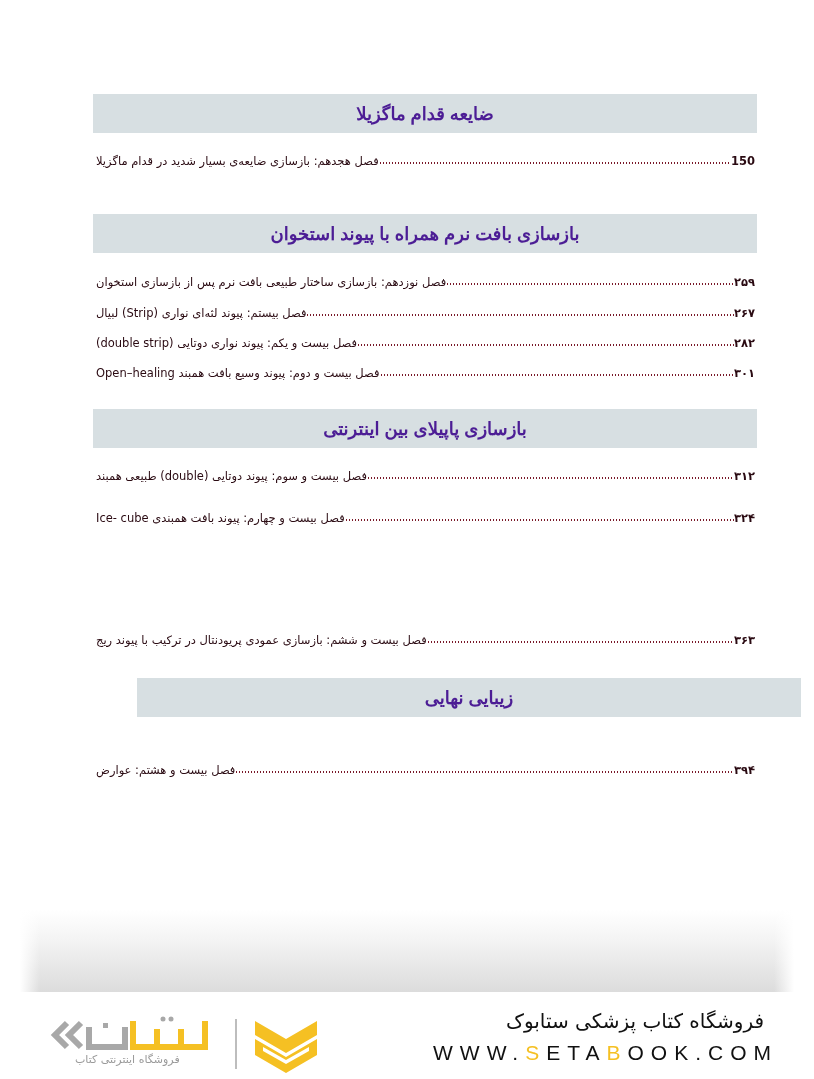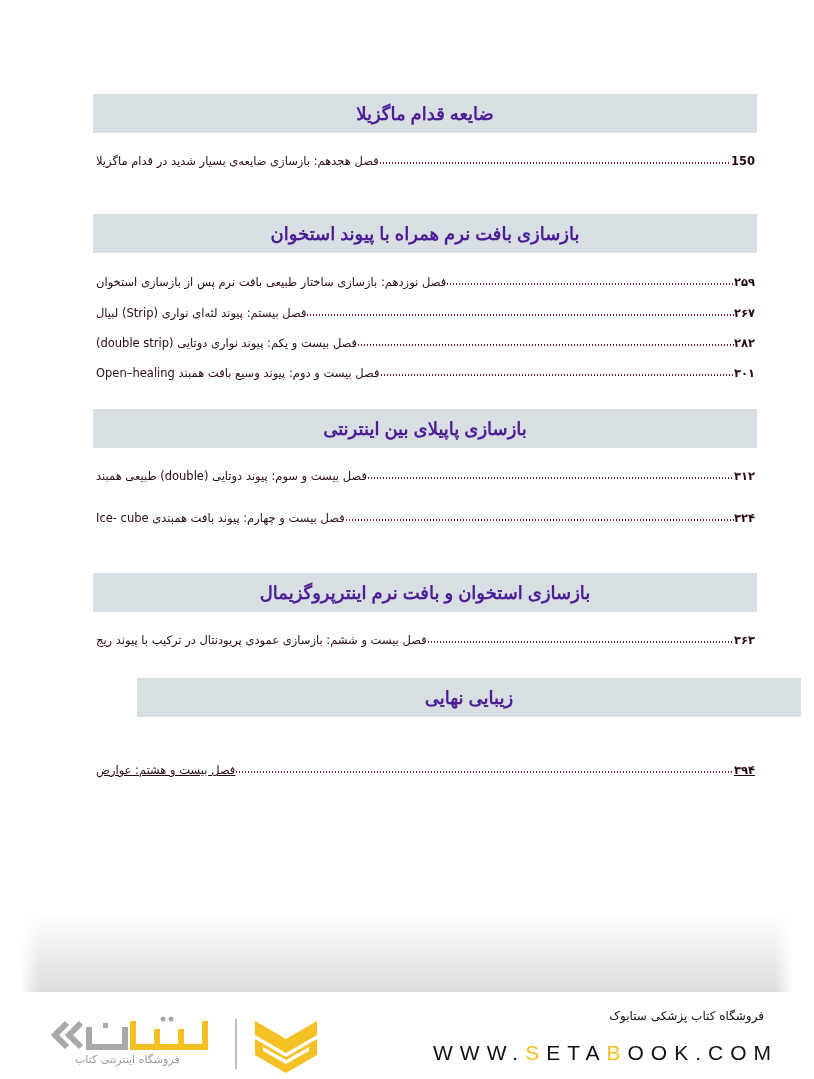--- a/index.html
+++ b/index.html
@@ -37,21 +37,21 @@
     position: absolute; left: 20px; top: 910px; width: 774px; height: 82px;
     background: linear-gradient(to bottom, #ffffff 0%, #f4f4f4 35%, #dcdcdc 100%);
   }
   .footer-fade::before, .footer-fade::after {
     content: ""; position: absolute; top: 0; width: 20px; height: 100%;
   }
   .footer-fade::before { left: 0; background: linear-gradient(to right, #ffffff, rgba(255,255,255,0)); }
   .footer-fade::after { right: 0; background: linear-gradient(to left, #ffffff, rgba(255,255,255,0)); }
   .store-name {
     position: absolute; right: 50px; top: 1009px;
-    font-size: 12px; color: #111; direction: rtl;
+    font-size: 20px; color: #111; direction: rtl;
     font-family: "DejaVu Sans", sans-serif;
   }
   .store-url {
     position: absolute; right: 36px; top: 1041px;
     font-size: 21px; letter-spacing: 7px; color: #111;
     font-family: "Liberation Sans", sans-serif;
   }
   .store-url .hl { color: #f5c023; }
   .logo { position: absolute; left: 35px; top: 1015px; width: 290px; height: 60px; }
   .logo-mark { position: absolute; left: 220px; top: 2px; }
@@ -107,33 +107,30 @@
     <span class="toc-title">فصل بیست و سوم: پیوند دوتایی (double) طبیعی همبند</span>
     <span class="toc-dots"></span>
     <span class="toc-page">۳۱۲</span>
   </div>
   <div class="toc-row" style="top:495px;margin-top:12px;">
     <span class="toc-title">فصل بیست و چهارم: پیوند بافت همبندی Ice- cube</span>
     <span class="toc-dots"></span>
     <span class="toc-page">۳۲۴</span>
   </div>
 
-  <div class="section-header" style="top:573px;">
-    <span class="section-title">بازسازی استخوان و بافت نرم اینترپروگزیمال</span>
-  </div>
   <div class="toc-row" style="top:629px;">
     <span class="toc-title">فصل بیست و ششم: بازسازی عمودی پریودنتال در ترکیب با پیوند ریج</span>
     <span class="toc-dots"></span>
     <span class="toc-page">۳۶۳</span>
   </div>
 
   <div class="section-header" style="top:678px;margin-left:44px;">
     <span class="section-title">زیبایی نهایی</span>
   </div>
-  <div class="toc-row" style="top:759px;text-decoration:underline;">
+  <div class="toc-row" style="top:759px;">
     <span class="toc-title">فصل بیست و هشتم: عوارض</span>
     <span class="toc-dots"></span>
     <span class="toc-page">۳۹۴</span>
   </div>
 
   <div class="footer-fade"></div>
 
   <div class="store-name">فروشگاه کتاب پزشکی ستابوک</div>
   <div class="store-url"><span>WWW.</span><span class="hl">S</span><span>ETA</span><span class="hl">B</span><span>OOK.COM</span></div>
 

